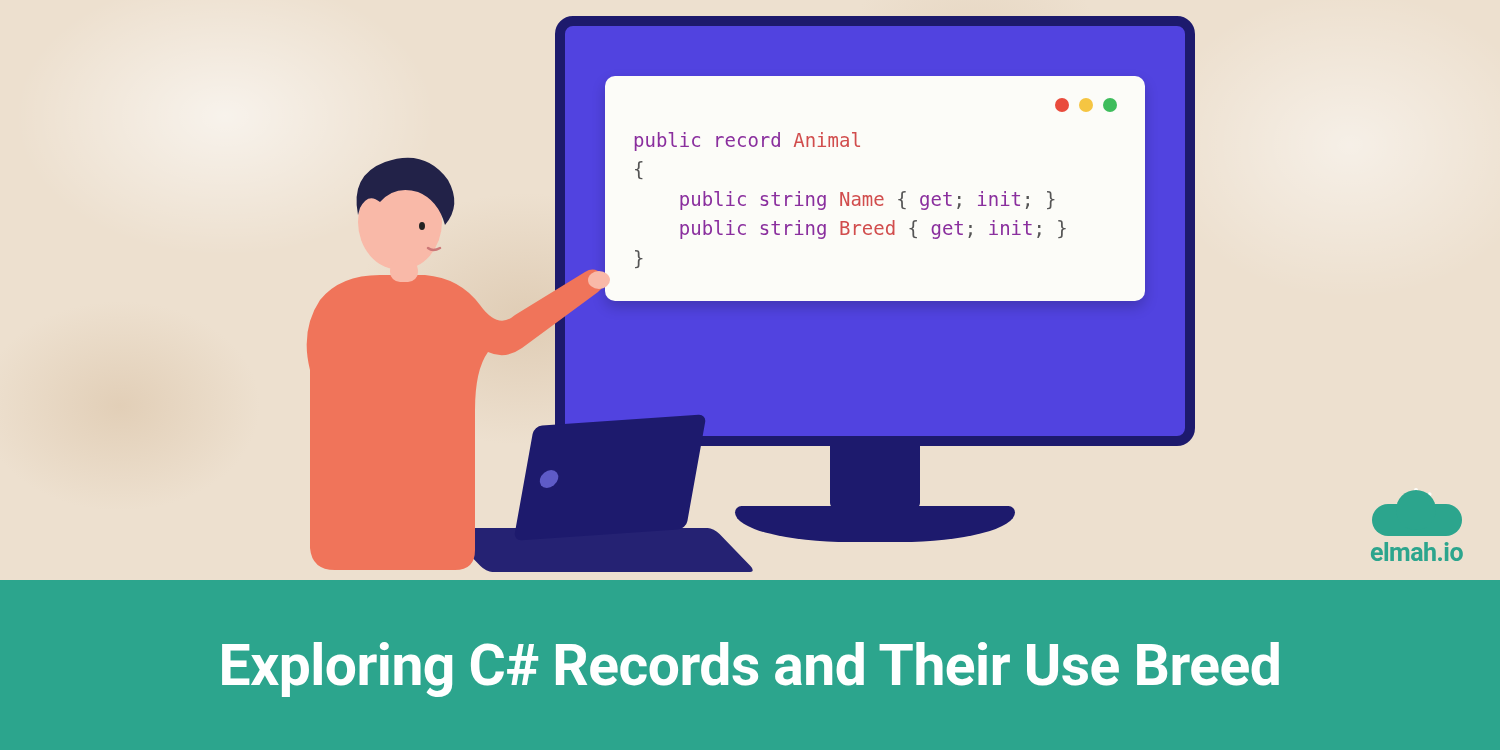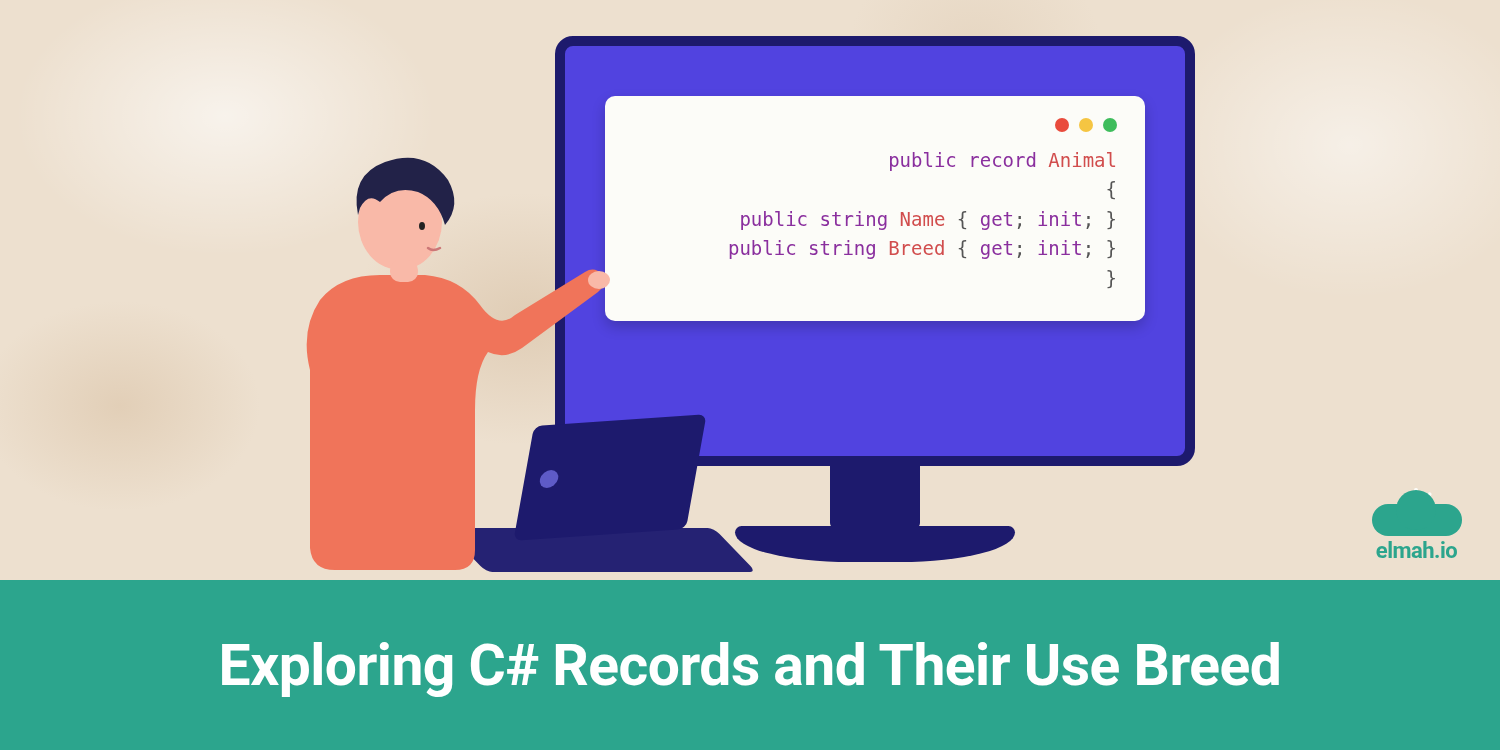--- a/index.html
+++ b/index.html
@@ -35,24 +35,23 @@
 }
 .banner-title {
   color: #ffffff;
   font-size: 57px;
   font-weight: 700;
   letter-spacing: -0.5px;
 }
 .monitor {
   position: absolute;
   left: 555px;
-  top: 36px;
+  top: 16px;
   width: 620px;
   height: 560px;
-  text-align: right;
 }
 .monitor-screen {
   width: 640px;
   height: 430px;
   background: #5143e0;
   border: 10px solid #1d1a6d;
   border-radius: 18px;
   position: relative;
 }
 .monitor-neck {
@@ -206,21 +205,21 @@
   width: 4px; height: 10px;
   background: #fcfcf8;
   top: -7px;
   border-radius: 2px;
 }
 .logo-bug::before { left: 3px; transform: rotate(-22deg); }
 .logo-bug::after { right: 3px; transform: rotate(22deg); }
 .logo-text {
   text-align: center;
   font-weight: 700;
-  font-size: 22px;
+  font-size: 25px;
   color: #2ca58d;
   margin-top: 2px;
   letter-spacing: -0.5px;
 }
 </style>
 </head>
 <body>
 
 <div class="top-area"></div>
 

